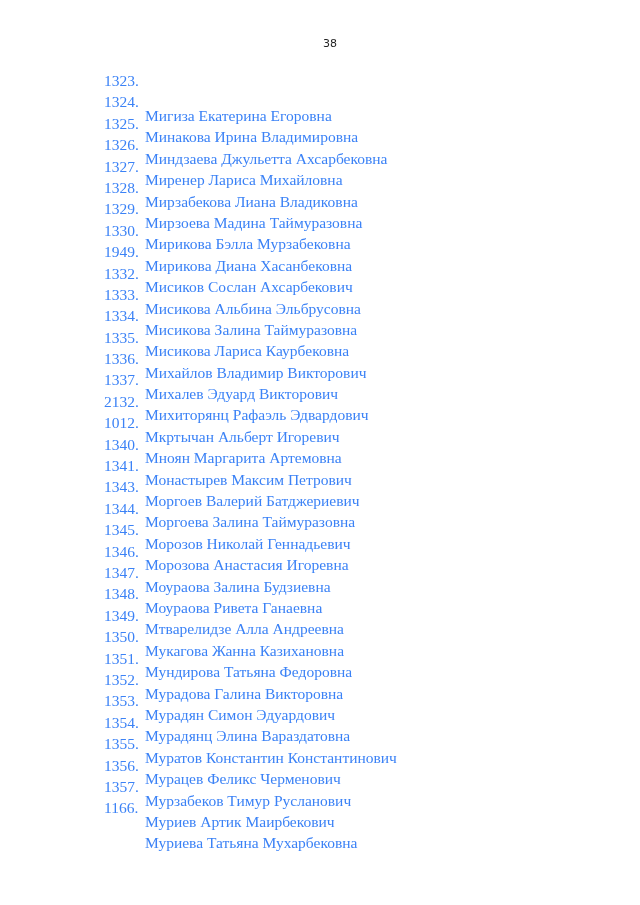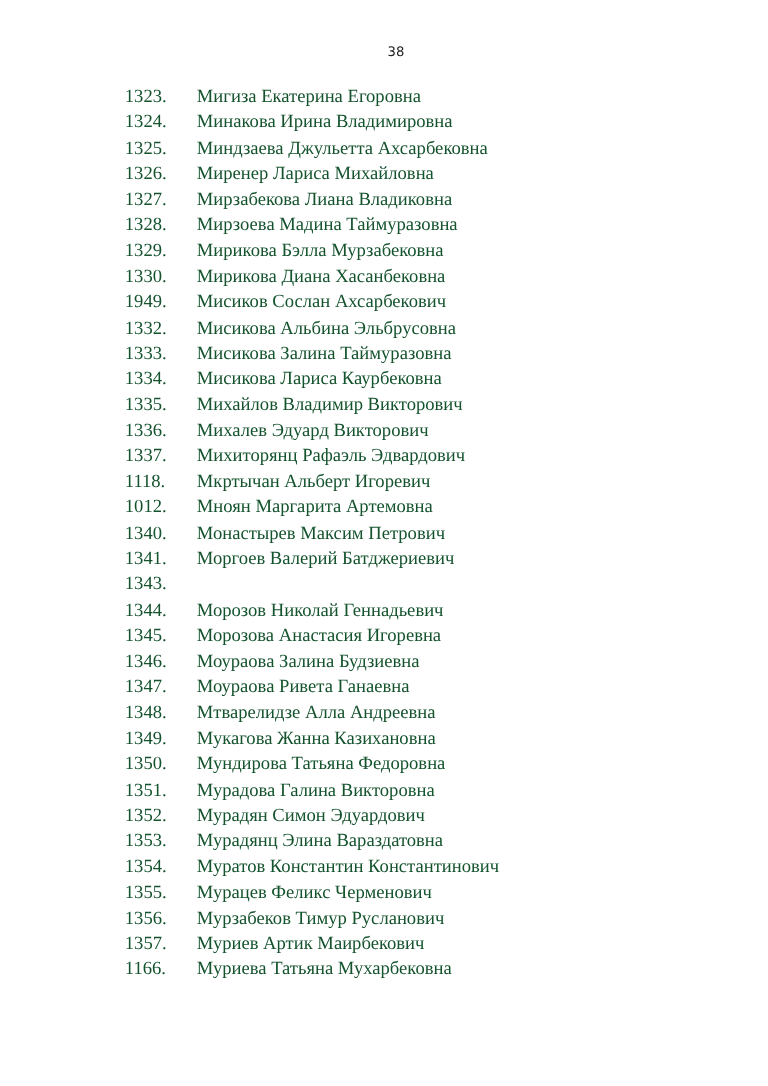--- a/index.html
+++ b/index.html
@@ -4,25 +4,25 @@
   <style>
     html, body { margin: 0; padding: 0; background: #ffffff; }
     body { width: 640px; height: 905px; position: relative; overflow: hidden; }
     .page-number {
       position: absolute; top: 37px; left: 0; width: 660px; text-align: center;
       font-family: "DejaVu Sans", sans-serif; font-size: 11px; color: #222;
     }
     .list { position: absolute; top: 70px; left: 0; width: 640px; margin: 0; padding: 0; list-style: none; }
     .row {
       height: 21.4px; line-height: 21.4px; position: relative;
-      font-family: "Liberation Serif", serif; font-size: 15.5px; color: #14532d;
+      font-family: "Liberation Serif", serif; font-size: 15.5px; color: #3b82f6;
       white-space: nowrap;
     }
     .num { position: absolute; left: 104px; }
-    .name { position: absolute; left: 164px; }
+    .name { position: absolute; left: 145px; margin-top: 35px; }
   </style>
 </head>
 <body>
 
 <div class="page-number">38</div>
 
 <ul class="list">
   <li class="row">
       <span class="num">1323.</span>
       <span class="name">Мигиза Екатерина Егоровна</span>
@@ -77,37 +77,38 @@
     </li>
   <li class="row">
       <span class="num">1336.</span>
       <span class="name">Михалев Эдуард Викторович</span>
     </li>
   <li class="row">
       <span class="num">1337.</span>
       <span class="name">Михиторянц Рафаэль Эдвардович</span>
     </li>
   <li class="row">
-      <span class="num">1118.</span>
+      <span class="num">2132.</span>
       <span class="name">Мкртычан Альберт Игоревич</span>
     </li>
   <li class="row">
       <span class="num">1012.</span>
       <span class="name">Мноян Маргарита Артемовна</span>
     </li>
   <li class="row">
       <span class="num">1340.</span>
       <span class="name">Монастырев Максим Петрович</span>
     </li>
   <li class="row">
       <span class="num">1341.</span>
       <span class="name">Моргоев Валерий Батджериевич</span>
     </li>
   <li class="row">
       <span class="num">1343.</span>
+      <span class="name">Моргоева Залина Таймуразовна</span>
     </li>
   <li class="row">
       <span class="num">1344.</span>
       <span class="name">Морозов Николай Геннадьевич</span>
     </li>
   <li class="row">
       <span class="num">1345.</span>
       <span class="name">Морозова Анастасия Игоревна</span>
     </li>
   <li class="row">

